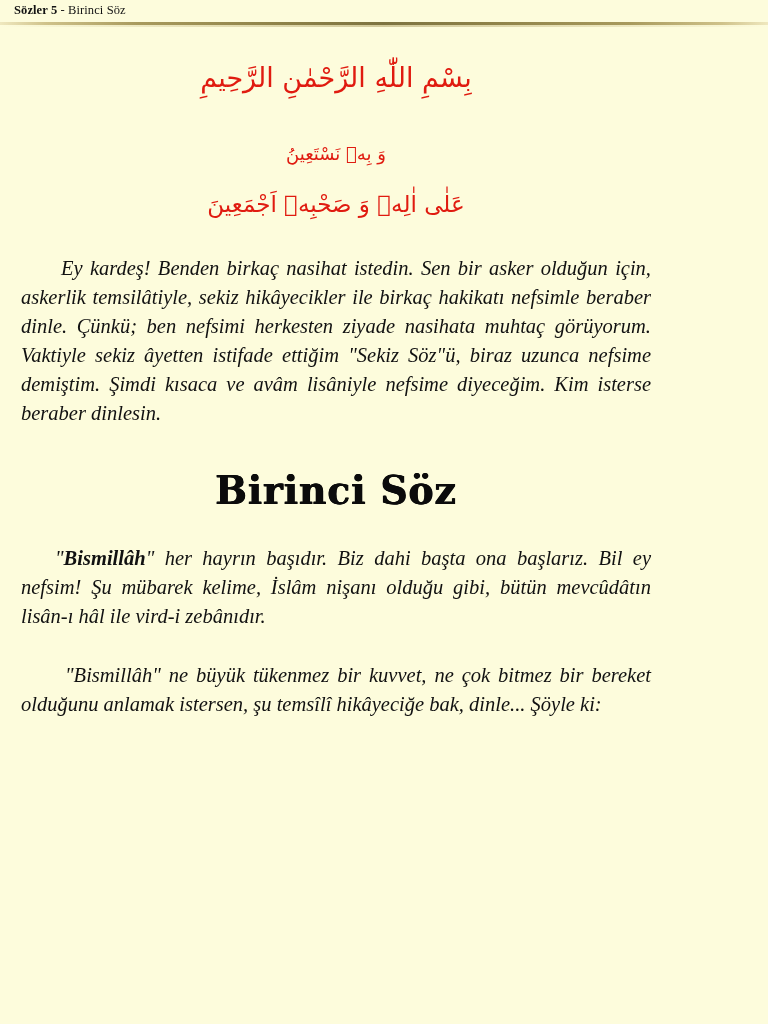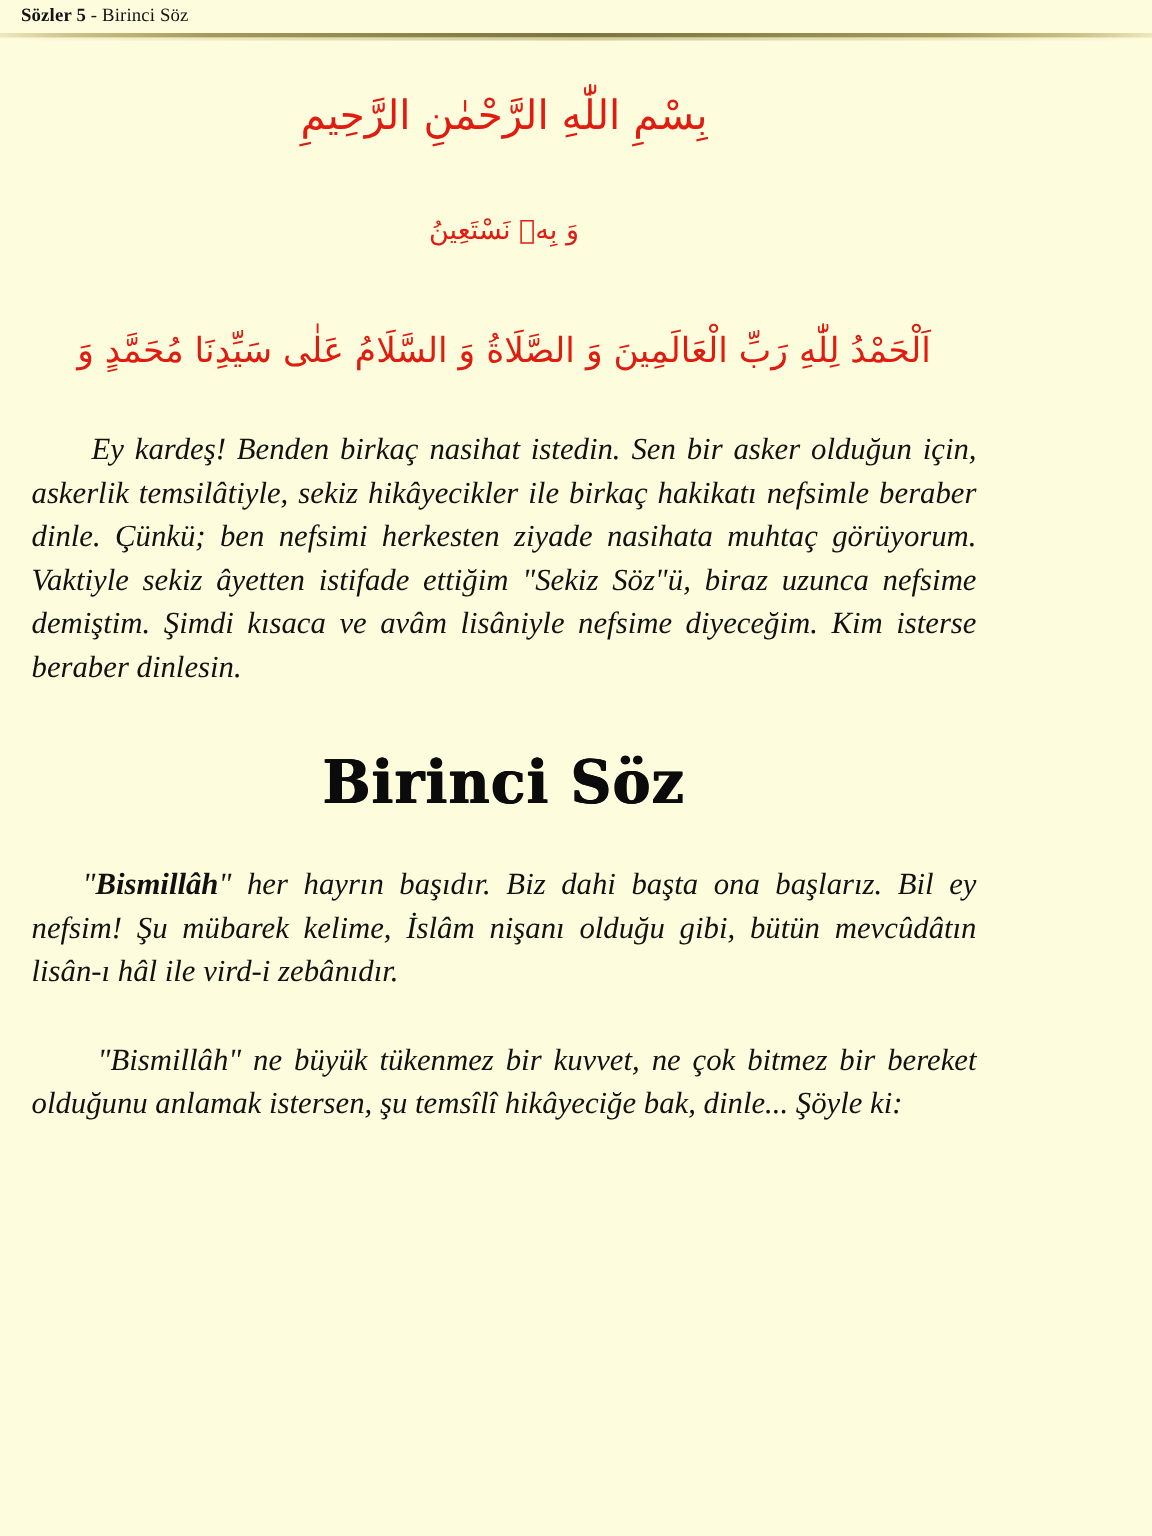--- a/index.html
+++ b/index.html
@@ -167,21 +167,21 @@
   </div>
   <div class="header-rule"></div>
 </div>
 
 <div class="content">
 
   <div class="arabic arabic-basmala">بِسْمِ اللّٰهِ الرَّحْمٰنِ الرَّحِيمِ</div>
 
   <div class="arabic arabic-istiane">وَ بِهٖ نَسْتَعِينُ</div>
 
-  <div class="arabic arabic-hamdala">اَلْحَمْدُ لِلّٰهِ رَبِّ الْعَالَمِينَ وَ الصَّلَاةُ وَ السَّلَامُ عَلٰى سَيِّدِنَا مُحَمَّدٍ وَ</div>
+  <div class="arabic" style="font-size:23px;line-height:44px;margin-top:6px;">عَلٰى اٰلِهٖ وَ صَحْبِهٖ اَجْمَعِينَ</div>
 
   <p class="para para-intro">Ey kardeş! Benden birkaç nasihat istedin. Sen bir asker olduğun için, askerlik temsilâtiyle, sekiz hikâyecikler ile birkaç hakikatı nefsimle beraber dinle. Çünkü; ben nefsimi herkesten ziyade nasihata muhtaç görüyorum. Vaktiyle sekiz âyetten istifade ettiğim "Sekiz Söz"ü, biraz uzunca nefsime demiştim. Şimdi kısaca ve avâm lisâniyle nefsime diyeceğim. Kim isterse beraber dinlesin.</p>
 
   <h2 class="section-heading"><span class="ornate">Birinci Söz</span></h2>
 
   <p class="para para-bismillah-1"><span>"</span><b>Bismillâh</b><span>"</span><span> her hayrın başıdır. Biz dahi başta ona başlarız. Bil ey nefsim! Şu mübarek kelime, İslâm nişanı olduğu gibi, bütün mevcûdâtın lisân-ı hâl ile vird-i zebânıdır.</span></p>
 
   <p class="para para-bismillah-2">"Bismillâh" ne büyük tükenmez bir kuvvet, ne çok bitmez bir bereket olduğunu anlamak istersen, şu temsîlî hikâyeciğe bak, dinle... Şöyle ki:</p>
 
 </div>

